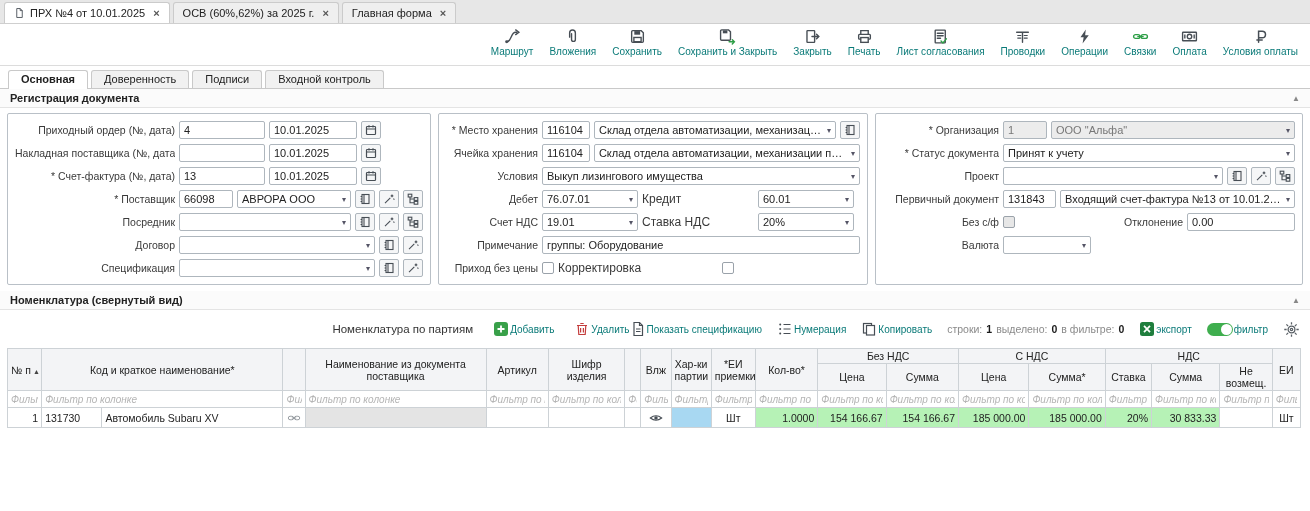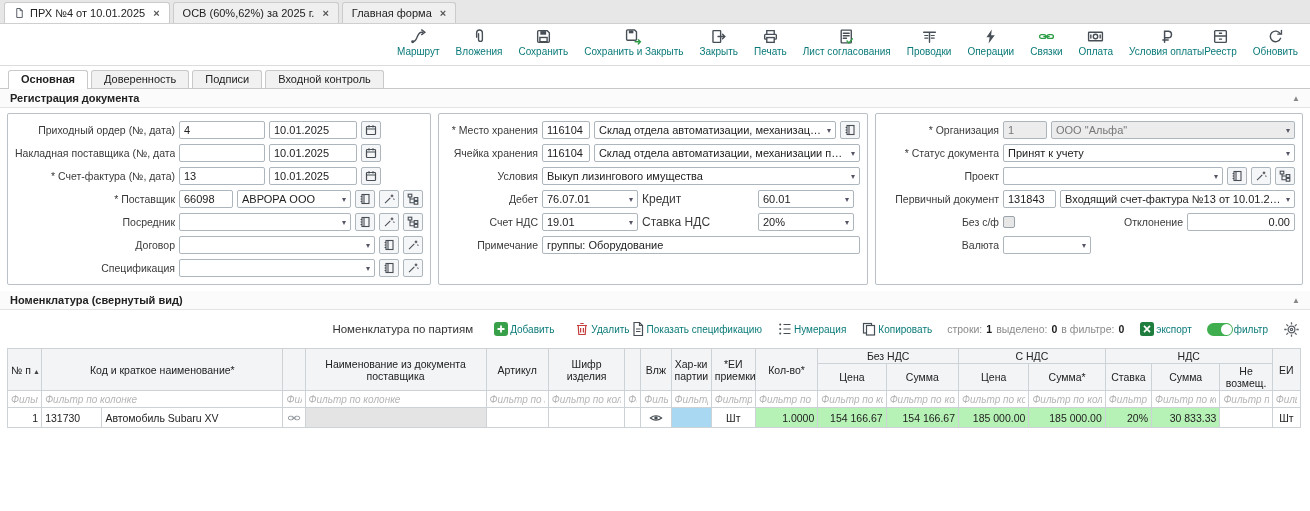--- a/index.html
+++ b/index.html
@@ -34,21 +34,21 @@
   
   .reg-wrap{display:flex;gap:7px;padding:5px 7px 6px 7px}
   .panel{border:1px solid #b9c0c7;border-radius:2px;padding:6px 7px;background:#fff}
   .p1{width:424px}.p2{width:430px}.p3{width:428px}
   .frow{display:flex;align-items:center;gap:4px;height:20px;margin-bottom:3px}
   .frow:last-child{margin-bottom:0}
   .flabel{text-align:right;color:#3a3a3a;font-size:10.5px;white-space:nowrap;flex:none;overflow:hidden}
   .lw1{width:160px}.lw2{width:92px}.lw3{width:116px}
   .inp{height:18px;border:1px solid #aeb6bd;border-radius:2px;padding:0 4px;font-size:11px;font-family:inherit;background:#fff;color:#222;min-width:0}
   .inp.dis{background:#ececec;color:#777}
-  .inp.rt{text-align:right}
+  .inp.rt{}
   .combo{height:18px;border:1px solid #aeb6bd;border-radius:2px;display:flex;align-items:center;justify-content:space-between;gap:3px;padding:0 4px;background:#fff;min-width:0;cursor:pointer}
   .combo .ct{overflow:hidden;white-space:nowrap;text-overflow:ellipsis}
   .combo .ca{color:#556;font-size:8px;flex:none}
   .combo.dis{background:#ececec;color:#777}
   .grow{flex:1 1 auto}
   .ibtn{width:20px;height:18px;flex:none;border:1px solid #aeb6bd;border-radius:2px;background:#f5f6f7;display:flex;align-items:center;justify-content:center;padding:0;cursor:pointer}
   .ibtn svg{width:12px;height:12px}
   .cb{width:12px;height:12px;flex:none;border:1px solid #9aa2aa;border-radius:2px;background:#fff;cursor:pointer}
   .cb.dis{background:#e7e7e7}
   .w-num{width:86px}.w-date{width:88px}.w-code{width:54px}.w-acc{width:96px}.w-cur{width:88px}.w-code3{width:44px}.w-dev{width:108px}
@@ -316,34 +316,20 @@
           </svg>
         <span class="tb-label">Оплата</span>
       </div>
       <div class="tb-btn">
         <svg style="stroke:#474e55;stroke-width:1.4;stroke-linecap:round">
             <use href="#i-rub"></use>
           </svg>
         <span class="tb-label">Условия оплаты</span>
       </div>
     </div>
-    <div class="tb-group">
-      <div class="tb-btn">
-        <svg style="stroke:#474e55;stroke-width:1.3">
-            <use href="#i-registry"></use>
-          </svg>
-        <span class="tb-label">Реестр</span>
-      </div>
-      <div class="tb-btn">
-        <svg style="stroke:#474e55;stroke-width:1.3;stroke-linecap:round">
-            <use href="#i-refresh"></use>
-          </svg>
-        <span class="tb-label">Обновить</span>
-      </div>
-    </div>
   </div>
 
   <div class="form-tabs">
     <div class="form-tab active">Основная</div>
     <div class="form-tab">Доверенность</div>
     <div class="form-tab">Подписи</div>
     <div class="form-tab">Входной контроль</div>
   </div>
 
   <div class="sec-head">
@@ -514,20 +500,26 @@
           </div>
         <span class="lmid">Ставка НДС</span>
         <div class="combo w-acc">
             <span class="ct">20%</span>
             <span class="ca">▾</span>
           </div>
       </div>
       <div class="frow">
         <span class="flabel lw2">Примечание</span>
         <input class="inp grow" value="группы: Оборудование" style="">
+      </div>
+      <div class="frow">
+        <span class="flabel lw2">Приход без цены</span>
+        <span class="cb"></span>
+        <span class="lmid" style="width:160px">Корректировка</span>
+        <span class="cb"></span>
       </div>
     </div>
 
     <div class="panel p3">
       <div class="frow">
         <span class="flabel lw3">* Организация</span>
         <input class="inp dis w-code3" value="1" style="">
         <div class="combo dis grow">
             <span class="ct">ООО "Альфа"</span>
             <span class="ca">▾</span>

